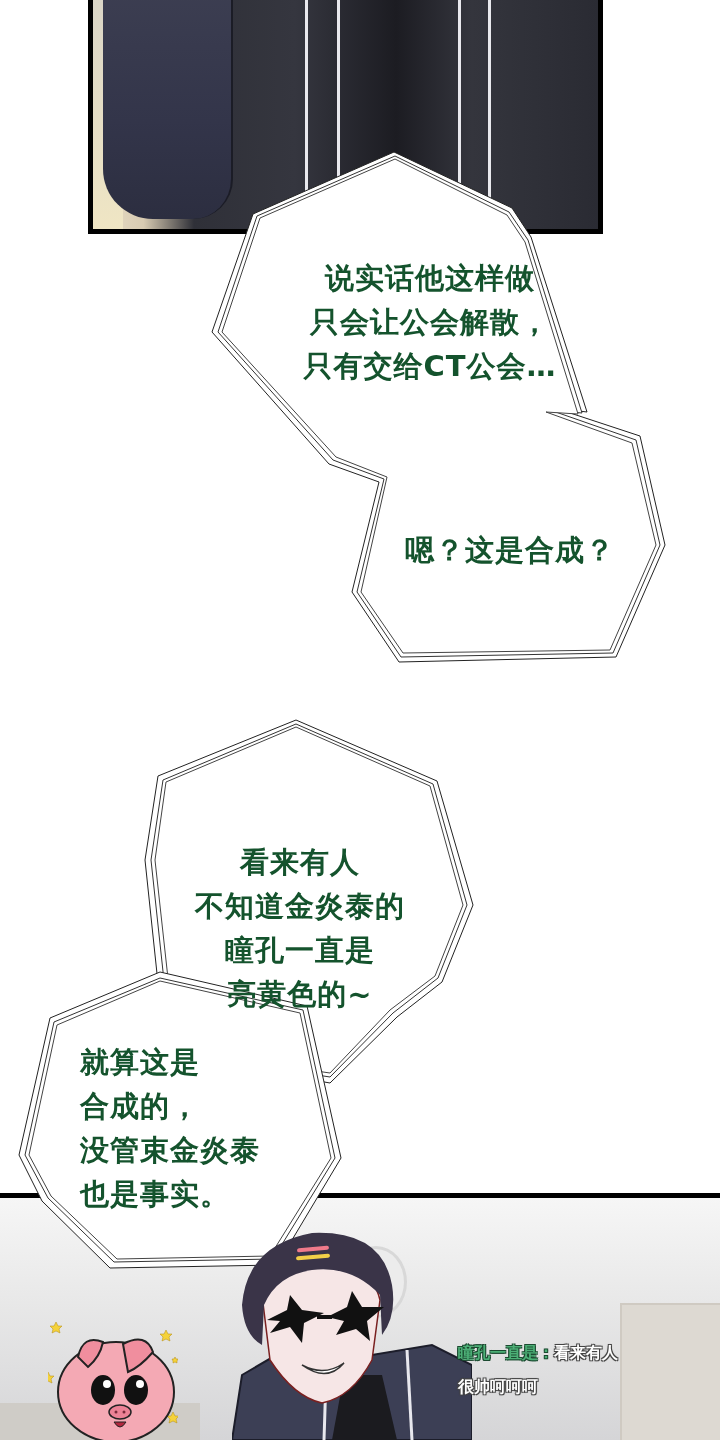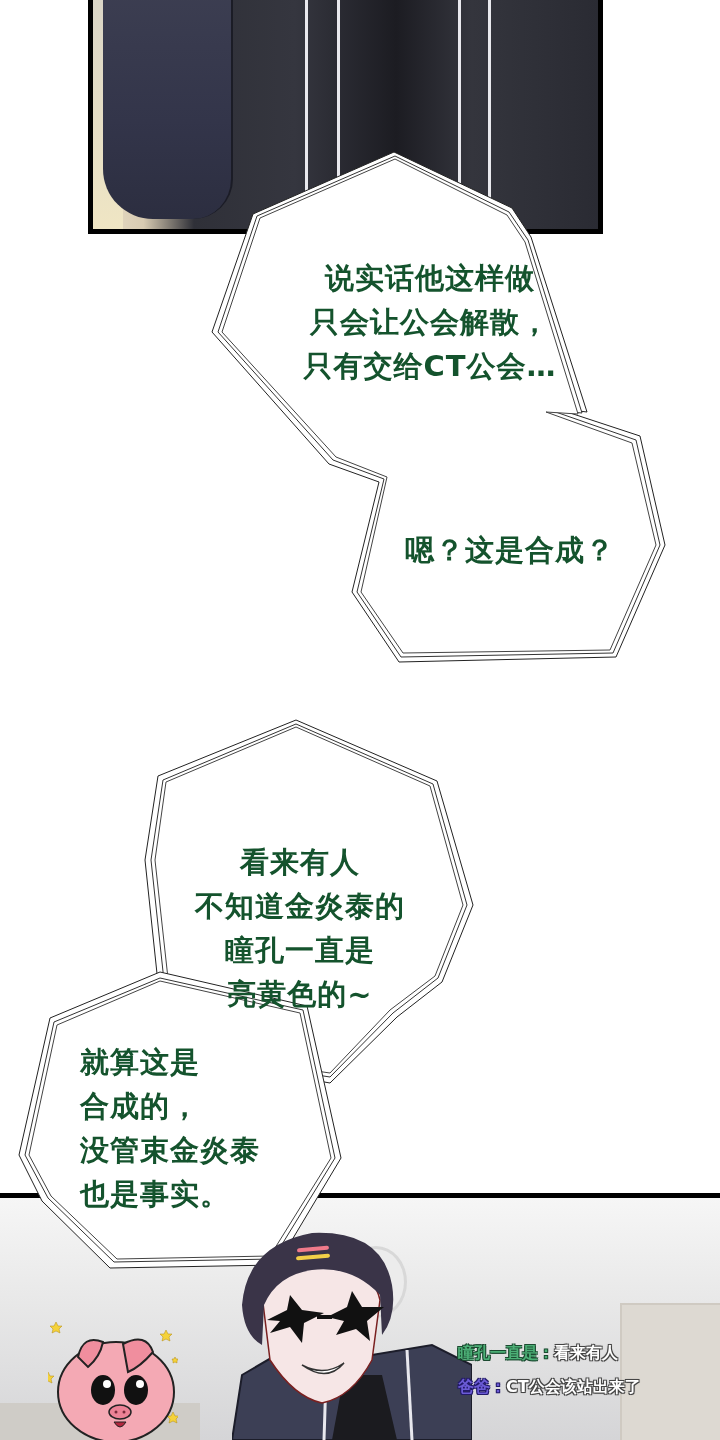--- a/index.html
+++ b/index.html
@@ -162,15 +162,15 @@
   <circle cx="68" cy="100" r="1.5" fill="#7a2a3a"></circle>
   <circle cx="76" cy="100" r="1.5" fill="#7a2a3a"></circle>
   <path d="M66,110 Q72,120 78,110 Z" fill="#b3273e" stroke="#222" stroke-width="1"></path>
 </svg>
 
 <div class="comments">
   <div class="comment-line">
     <span class="uname-green">瞳孔一直是</span><span class="uname-green">：</span><span>看来有人</span>
   </div>
   <div class="comment-line">
-    <span class="uname-blue">爸爸</span><span class="uname-blue">：</span><span>CT公会该站出来了</span>
+    <span>很帅呵呵呵</span>
   </div>
 </div>
 
 </body></html>

